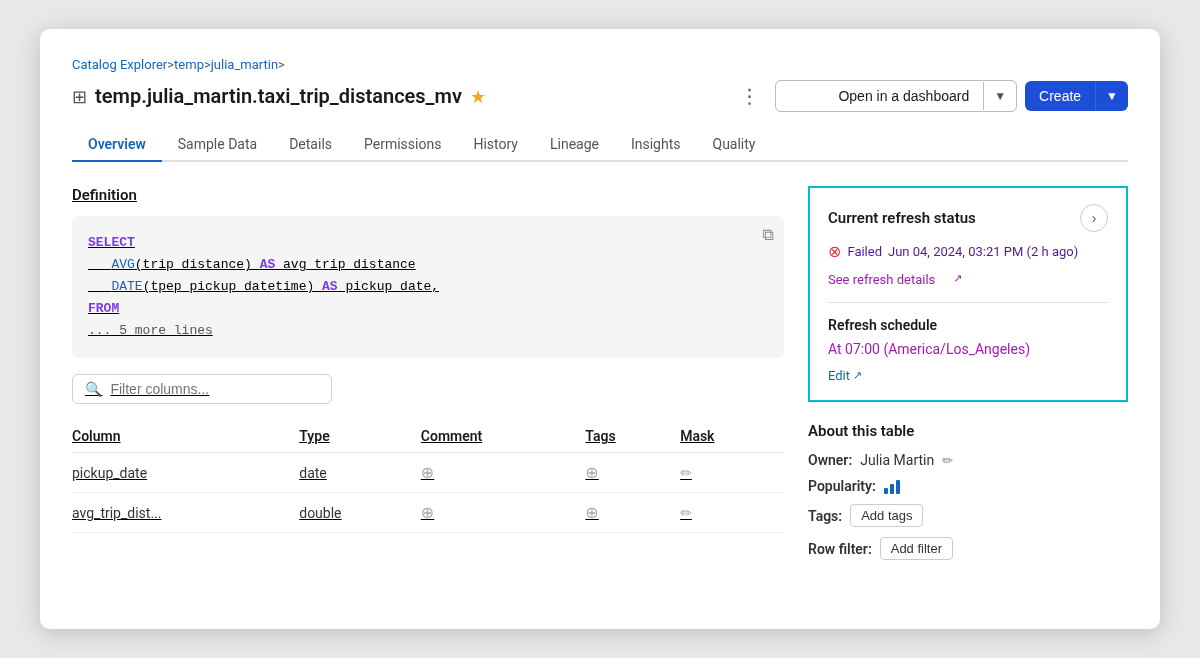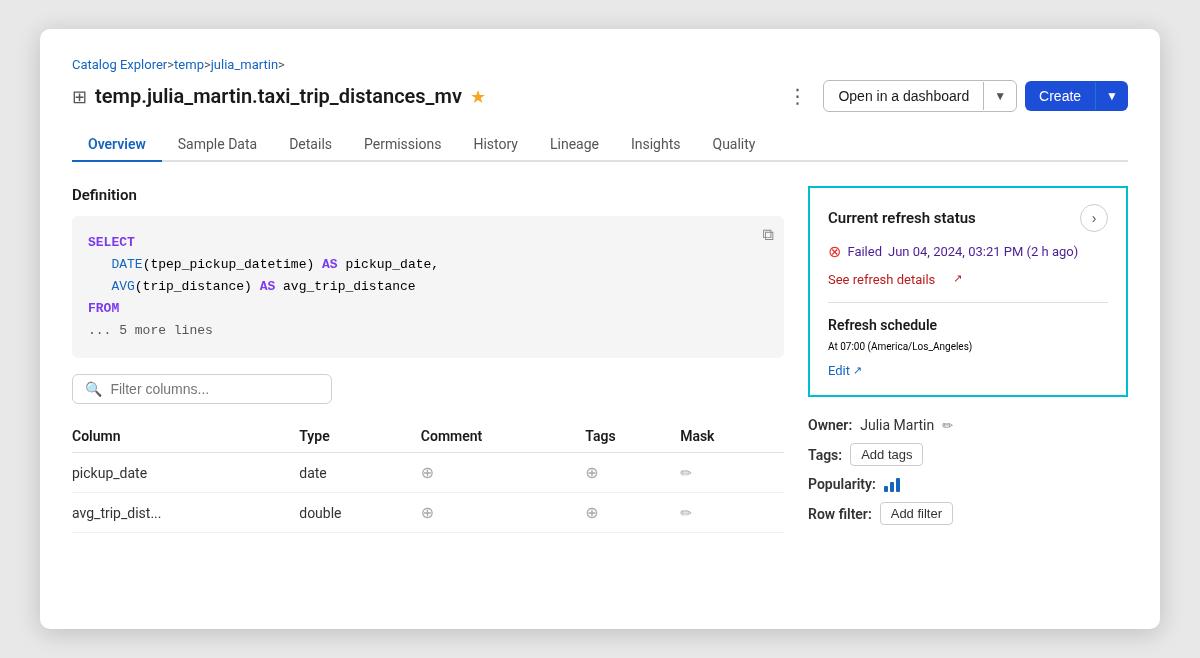--- a/index.html
+++ b/index.html
@@ -72,20 +72,21 @@
     .btn-open-dashboard {
       display: flex;
       align-items: center;
       background: #fff;
       border: 1.5px solid #bbb;
       border-radius: 6px;
       cursor: pointer;
       font-size: 14px;
       color: #1a1a1a;
       overflow: hidden;
+      padding-left: 48px;
     }
     .btn-open-dashboard .btn-label {
       padding: 7px 14px;
       white-space: nowrap;
     }
     .btn-open-dashboard .btn-arrow {
       padding: 7px 10px;
       border-left: 1.5px solid #bbb;
       font-size: 12px;
       color: #555;
@@ -129,20 +130,21 @@
       border-bottom-color: #1565c0;
       font-weight: 600;
     }
     .main-content {
       display: flex;
       gap: 24px;
     }
     .left-panel {
       flex: 1;
       min-width: 0;
+      text-decoration: underline;
     }
     .right-panel {
       width: 320px;
       flex-shrink: 0;
     }
     .section-title {
       font-size: 15px;
       font-weight: 600;
       color: #1a1a1a;
       margin-bottom: 12px;
@@ -259,37 +261,37 @@
     .failed-icon {
       color: #e53935;
       font-size: 16px;
     }
     .failed-text {
       font-size: 13px;
       color: #4c1d95;
     }
     .see-details-link {
       font-size: 13px;
-      color: #b91c1c;
+      color: #a21caf;
       text-decoration: none;
       cursor: pointer;
       display: inline-flex;
       align-items: flex-start;
       gap: 18px;
     }
     .divider { border: none; border-top: 1px solid #e0e0e0; margin: 14px 0; }
     .refresh-schedule-title {
       font-size: 14px;
       font-weight: 600;
       color: #1a1a1a;
       margin-bottom: 8px;
     }
     .refresh-schedule-time {
-      font-size: 10px;
-      color: #000000;
+      font-size: 14px;
+      color: #a21caf;
       margin-bottom: 8px;
     }
     .edit-link {
       font-size: 13px;
       color: #1565c0;
       text-decoration: none;
       cursor: pointer;
       display: inline-flex;
       align-items: center;
       gap: 3px;
@@ -384,24 +386,24 @@
 
     <div class="left-panel">
       <div class="section-title">Definition</div>
 
       <div class="code-block">
         <button class="code-copy-btn">⧉</button>
         <div>
           <span class="kw-select">SELECT</span>
         </div>
         <div>
+          &nbsp;&nbsp;&nbsp;<span class="fn-avg">AVG</span><span>(trip_distance) </span><span class="kw-as">AS</span><span> avg_trip_distance</span>
+        </div>
+        <div>
           &nbsp;&nbsp;&nbsp;<span class="fn-date">DATE</span><span>(tpep_pickup_datetime) </span><span class="kw-as">AS</span><span> pickup_date,</span>
-        </div>
-        <div>
-          &nbsp;&nbsp;&nbsp;<span class="fn-avg">AVG</span><span>(trip_distance) </span><span class="kw-as">AS</span><span> avg_trip_distance</span>
         </div>
         <div>
           <span class="kw-from">FROM</span>
         </div>
         <div>
           <span class="code-more">... 5 more lines</span>
         </div>
       </div>
 
       <div class="filter-row">
@@ -461,42 +463,43 @@
 
         <div class="refresh-schedule-title">Refresh schedule</div>
         <div class="refresh-schedule-time">At 07:00 (America/Los_Angeles)</div>
         <a class="edit-link">
           <span>Edit</span>
           <span class="ext-link-icon">↗</span>
         </a>
       </div>
 
       <div class="about-card">
+        <div class="about-title">About this table</div>
 
         <div class="about-row">
           <span class="label">Owner:</span>
           <span>Julia Martin</span>
           <span class="edit-icon">✏</span>
-        </div>
-
-        <div class="about-row">
-          <span class="label">Tags:</span>
-          <button class="add-tags-btn">Add tags</button>
         </div>
 
         <div class="about-row">
           <span class="label">Popularity:</span>
           <span class="popularity-bar">
             <span class="bar" style="height:6px;"></span>
             <span class="bar" style="height:10px;"></span>
             <span class="bar" style="height:14px;"></span>
           </span>
         </div>
 
         <div class="about-row">
+          <span class="label">Tags:</span>
+          <button class="add-tags-btn">Add tags</button>
+        </div>
+
+        <div class="about-row">
           <span class="label">Row filter:</span>
           <button class="add-filter-btn">Add filter</button>
         </div>
       </div>
 
     </div>
   </div>
 </div>
 
 </body></html>

